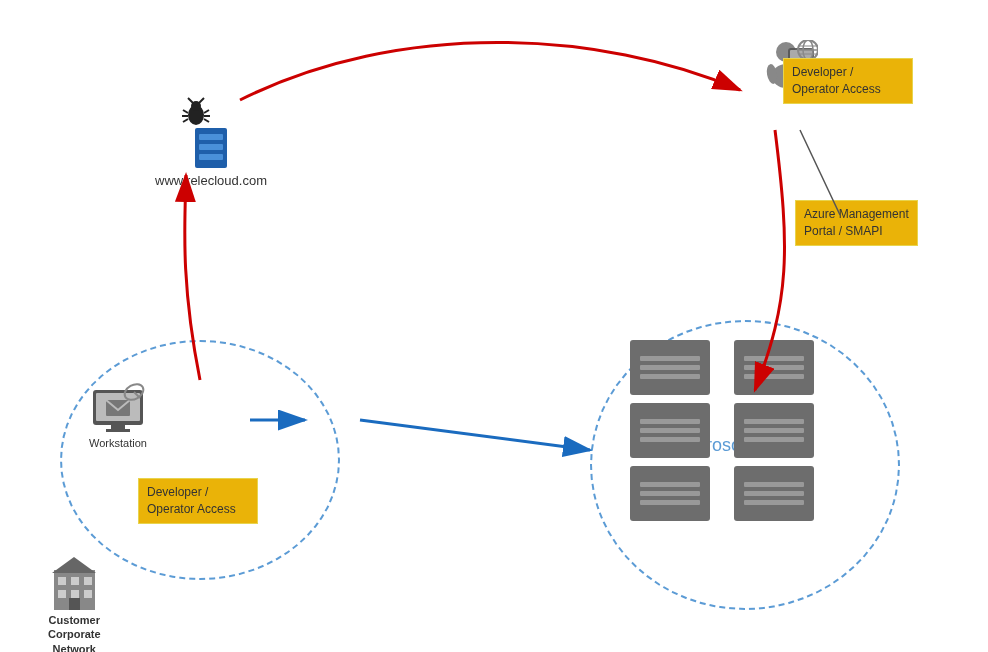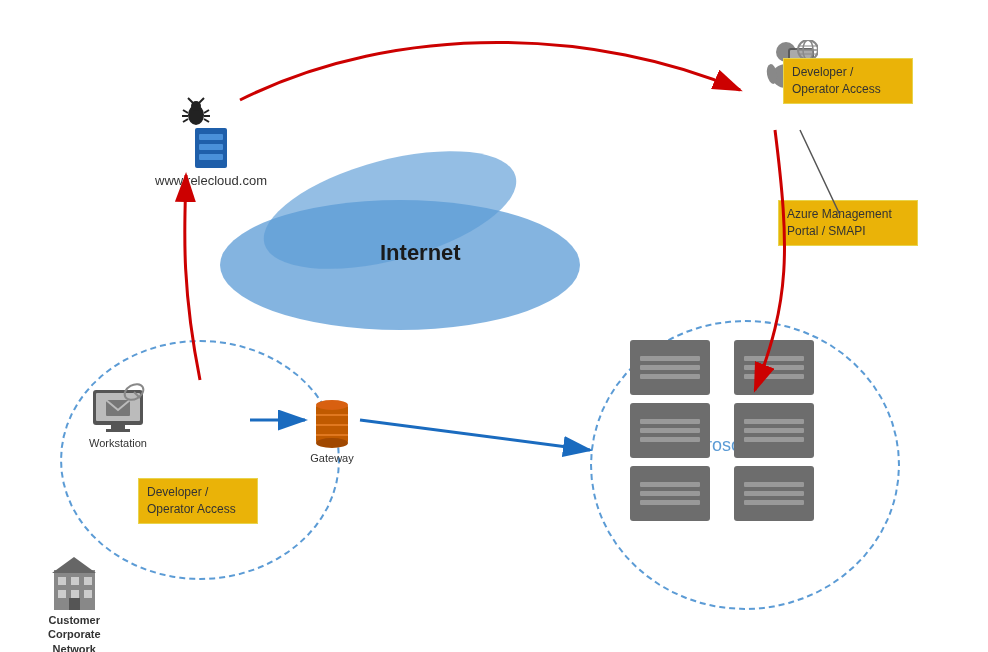--- a/index.html
+++ b/index.html
@@ -145,21 +145,21 @@
 
     .note-box-dev-top {
       top: 58px;
       right: 75px;
       width: 130px;
     }
 
     .note-box-azure-portal {
       top: 200px;
       right: 70px;
-      width: 140px;
+      width: 123px;
     }
 
     .note-box-dev-workstation {
       top: 478px;
       left: 138px;
       width: 120px;
     }
 
     
     .arrows-svg {
@@ -230,25 +230,20 @@
     .gateway-svg {
       width: 44px;
       height: 55px;
     }
   </style>
 </head>
 <body>
 
 <div class="diagram-container">
 
-  <div class="internet-cloud">
-    <div class="cloud-ellipse-main"></div>
-    <div class="cloud-ellipse-top"></div>
-    <span class="internet-label">Internet</span>
-  </div>
 
   <div class="corp-network-circle"></div>
 
   <div class="azure-circle"></div>
 
   <div class="azure-label">Microsoft Azure</div>
 
   <div class="icon-container dev-operator-top">
     <svg class="person-svg" viewBox="0 0 60 65">
 
@@ -327,36 +322,20 @@
       <line x1="46" y1="12" x2="52" y2="18" stroke="#888" stroke-width="2"></line>
     </svg>
     <span style="font-size:11px; margin-top:2px;">Workstation</span>
   </div>
 
   <div class="note-box note-box-dev-workstation">
     <span style="white-space:pre-line;">Developer /
 Operator Access</span>
   </div>
 
-  <div class="icon-container gateway-area">
-
-    <svg class="gateway-svg" viewBox="0 0 44 55">
-
-      <rect x="6" y="10" width="32" height="38" rx="2" fill="#c05a00"></rect>
-
-      <line x1="6" y1="20" x2="38" y2="20" stroke="#e07820" stroke-width="2"></line>
-      <line x1="6" y1="30" x2="38" y2="30" stroke="#e07820" stroke-width="2"></line>
-      <line x1="6" y1="40" x2="38" y2="40" stroke="#e07820" stroke-width="2"></line>
-
-      <ellipse cx="22" cy="10" rx="16" ry="5" fill="#d86010"></ellipse>
-
-      <ellipse cx="22" cy="48" rx="16" ry="5" fill="#a04800"></ellipse>
-    </svg>
-    <span style="font-size:11px; margin-top:2px;">Gateway</span>
-  </div>
 
   <div class="icon-container" style="position:absolute; top:555px; left:48px;">
     <svg class="building-svg" viewBox="0 0 45 55">
 
       <rect x="2" y="15" width="41" height="40" fill="#888"></rect>
 
       <polygon points="22,2 0,18 44,18" fill="#666"></polygon>
 
       <rect x="6" y="22" width="8" height="8" fill="#ccc"></rect>
       <rect x="19" y="22" width="8" height="8" fill="#ccc"></rect>

